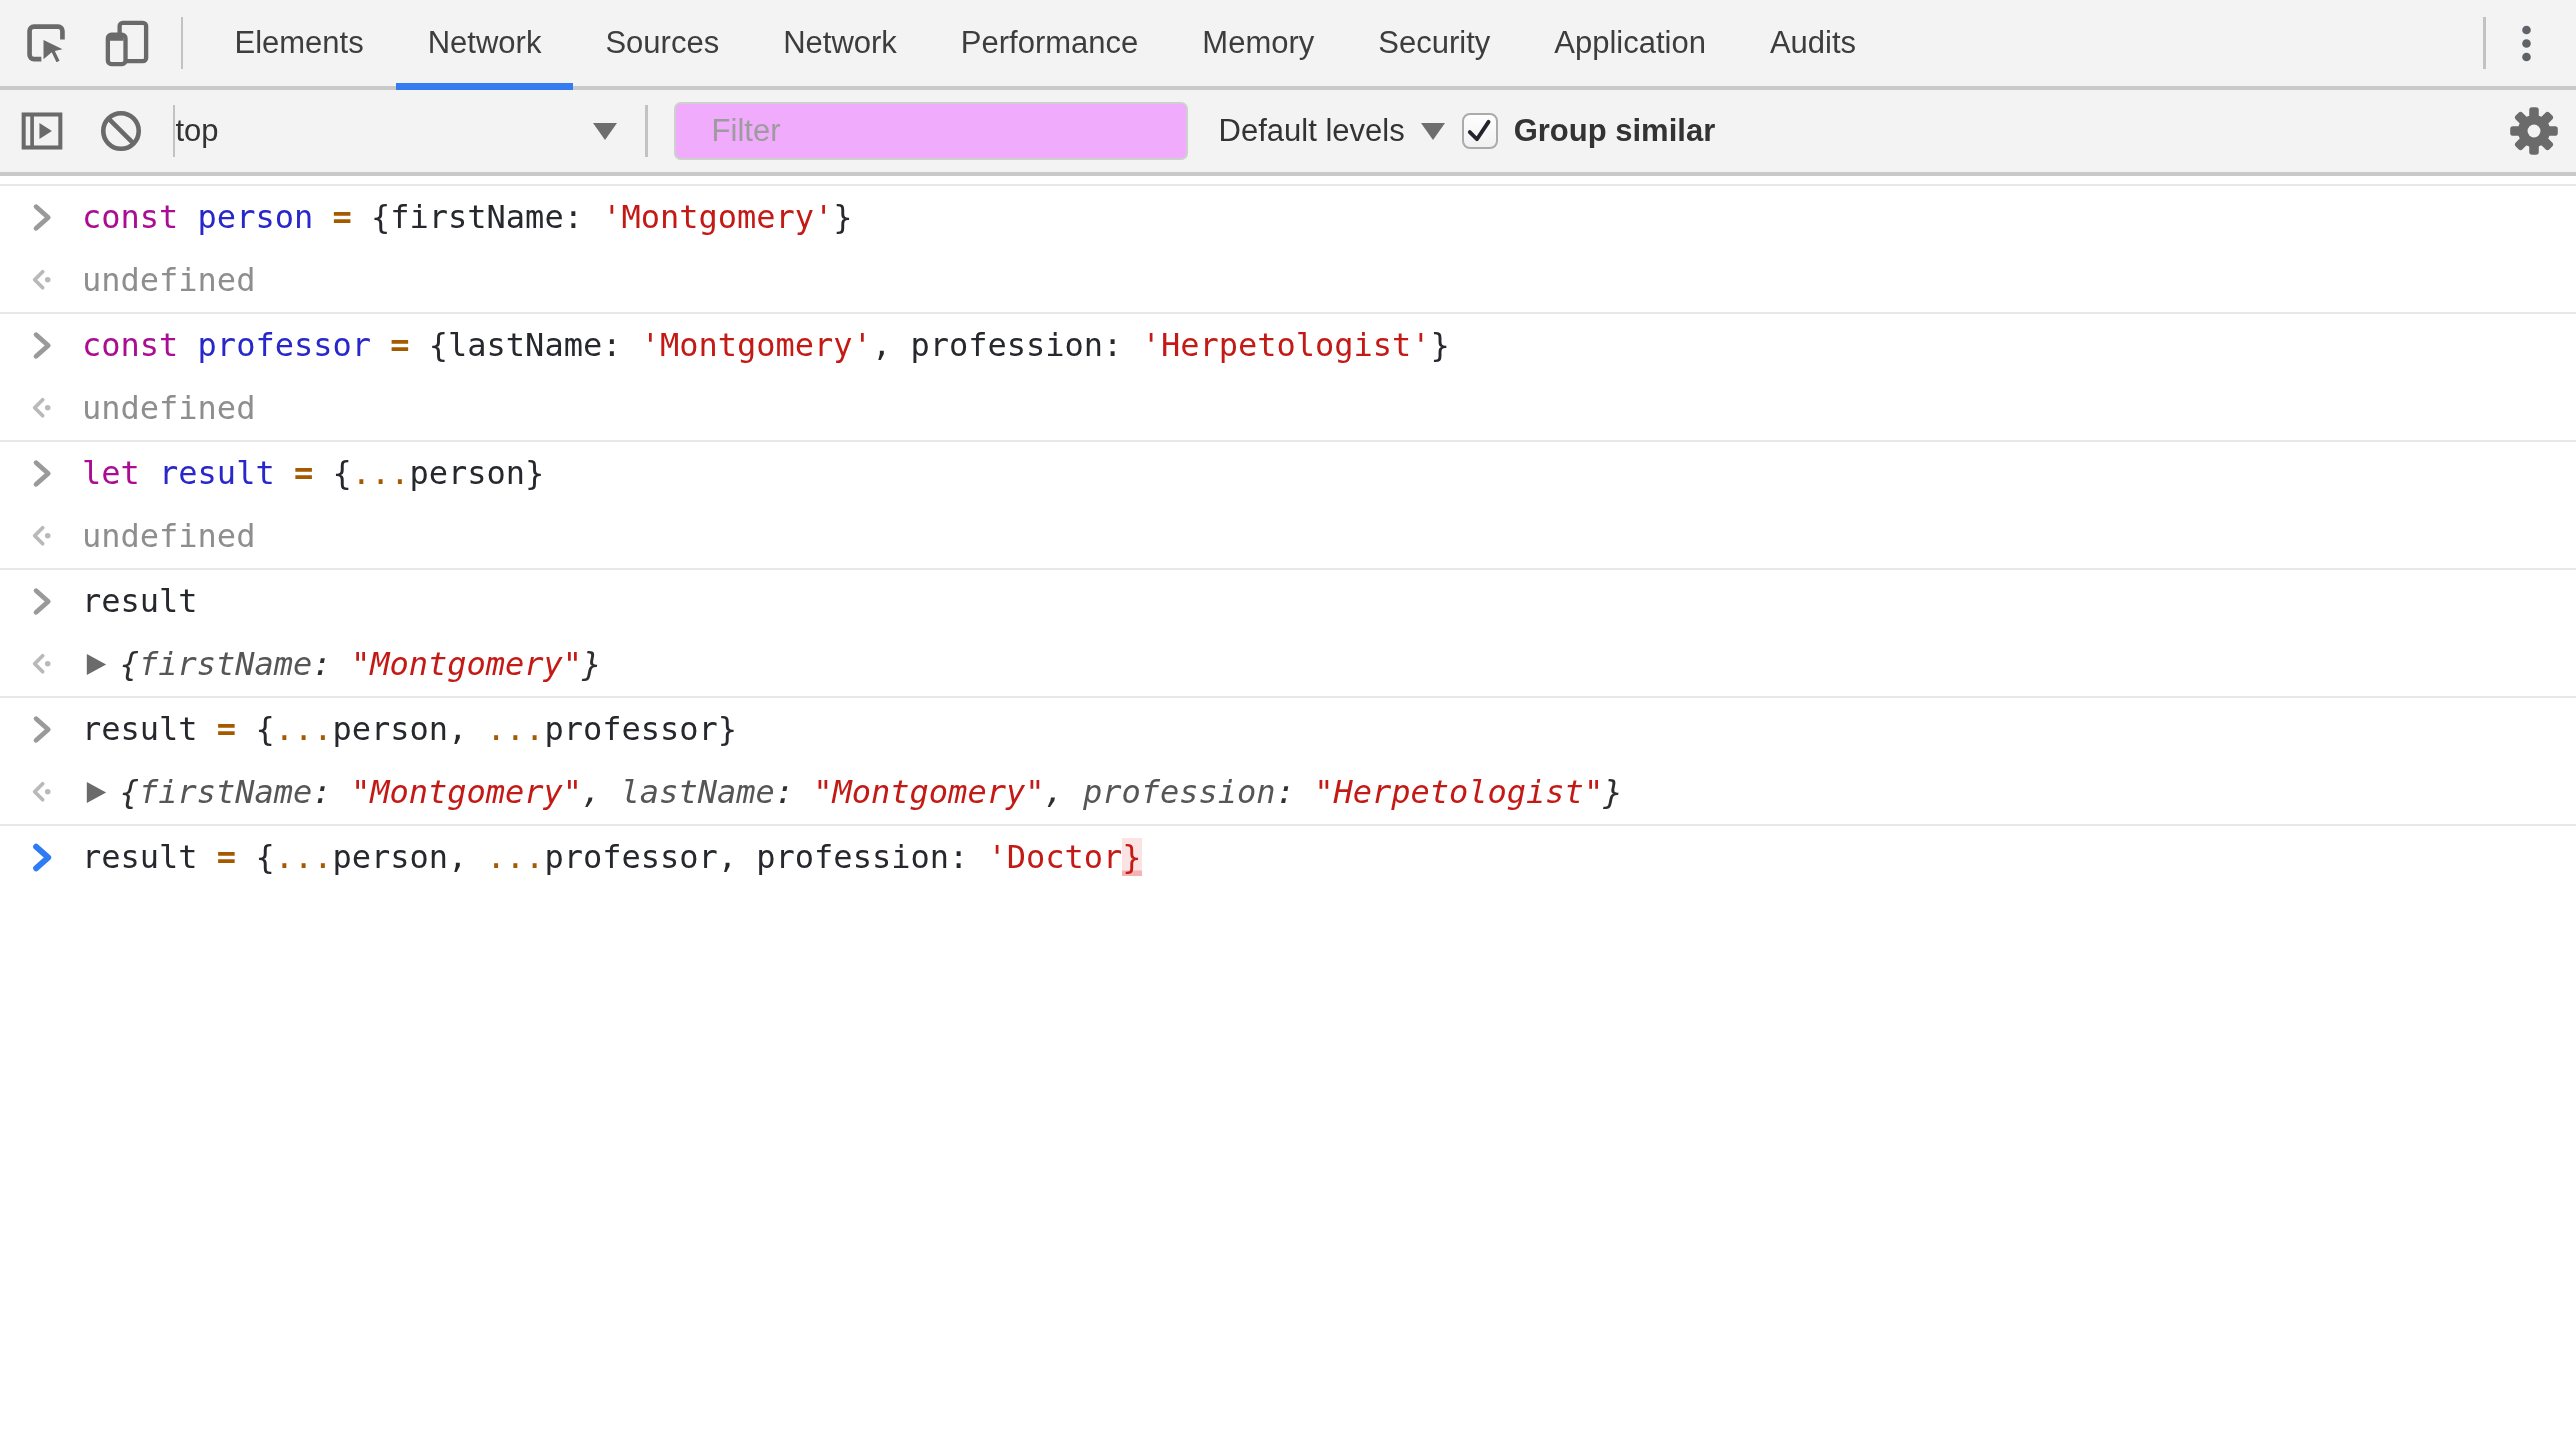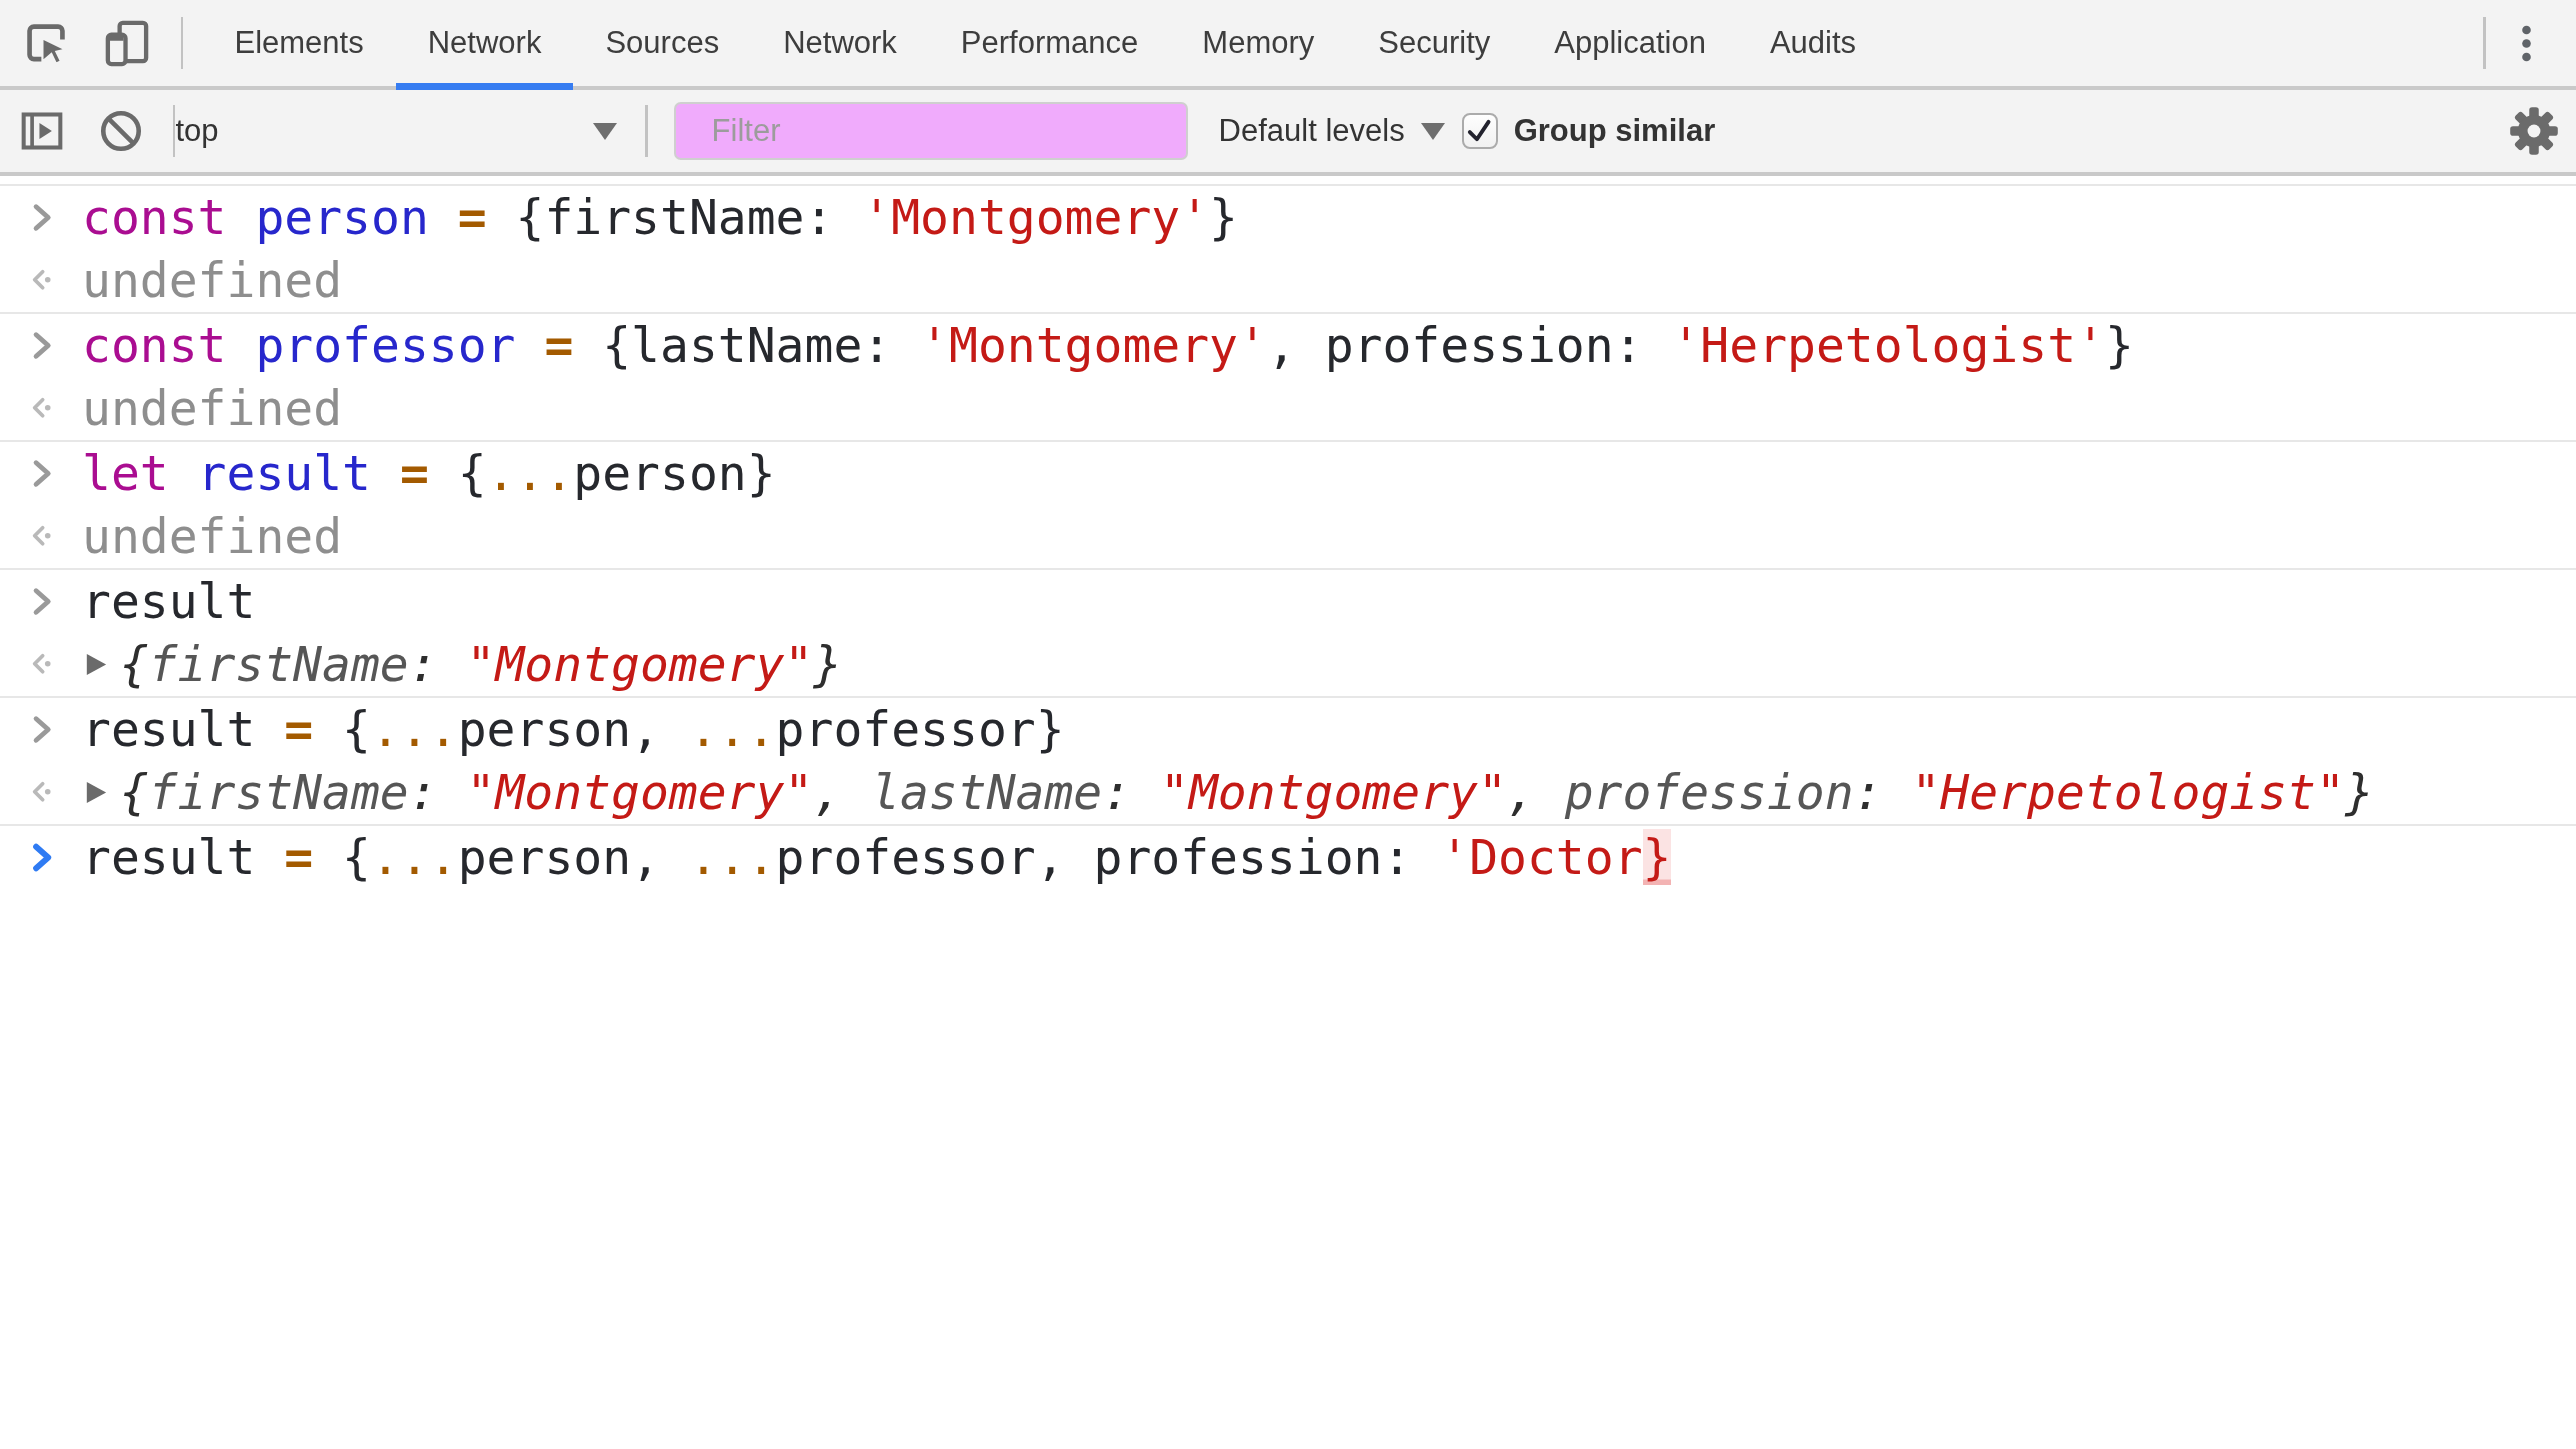--- a/index.html
+++ b/index.html
@@ -48,21 +48,21 @@
   }
   .filter-input::placeholder{color:#9c9c9c;}
   .levels{display:flex;align-items:center;margin-left:31px;font-size:31px;color:#333;flex:none;}
   .group{display:flex;align-items:flex-end;margin-left:17px;font-size:31px;color:#333;flex:none;font-weight:bold;}
   .checkbox{
     box-sizing:border-box;width:36px;height:36px;border:2px solid #ababab;border-radius:8px;
     background:linear-gradient(#fefefe,#f1f1f1);display:flex;align-items:center;justify-content:center;
     margin-right:16px;flex:none;
   }
   
-  .console{padding-top:8px;font-family:"DejaVu Sans Mono",monospace;font-size:48px;}
+  .console{padding-top:8px;font-family:"DejaVu Sans Mono",monospace;font-size:32px;}
   .msg{
     min-height:64px;display:flex;align-items:center;padding-left:28px;
     white-space:pre;box-sizing:border-box;
   }
   .msg.group-start{border-top:2px solid #e7e7e7;}
   .gutter{width:54px;flex:none;display:flex;align-items:center;}
   .expand{display:flex;align-items:center;margin-right:10.7px;flex:none;}
   .msg.result-object .content{font-style:italic;}
   .tok-kw{color:#aa0d91;}
   .tok-def{color:#2727cc;}

